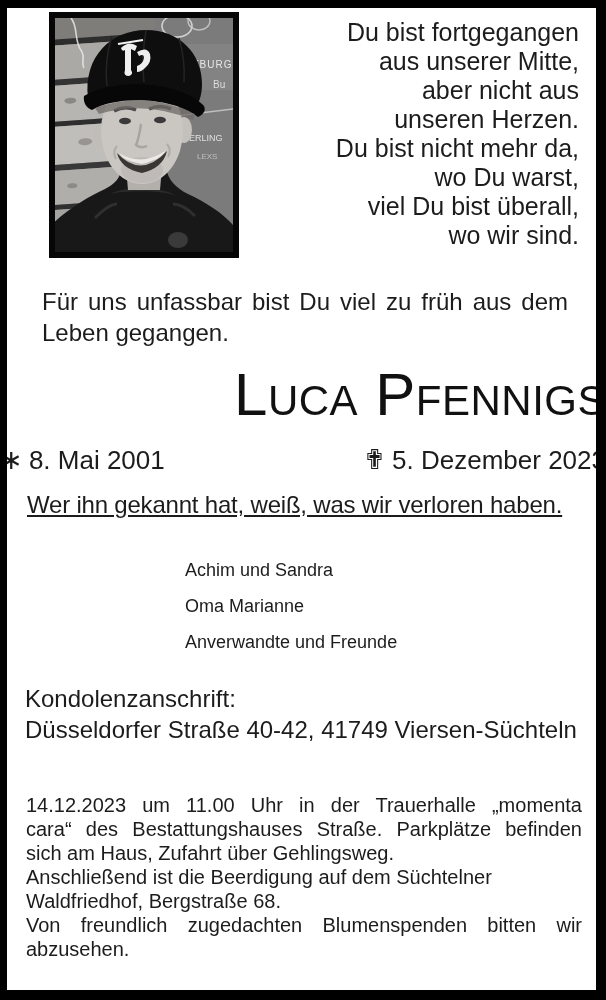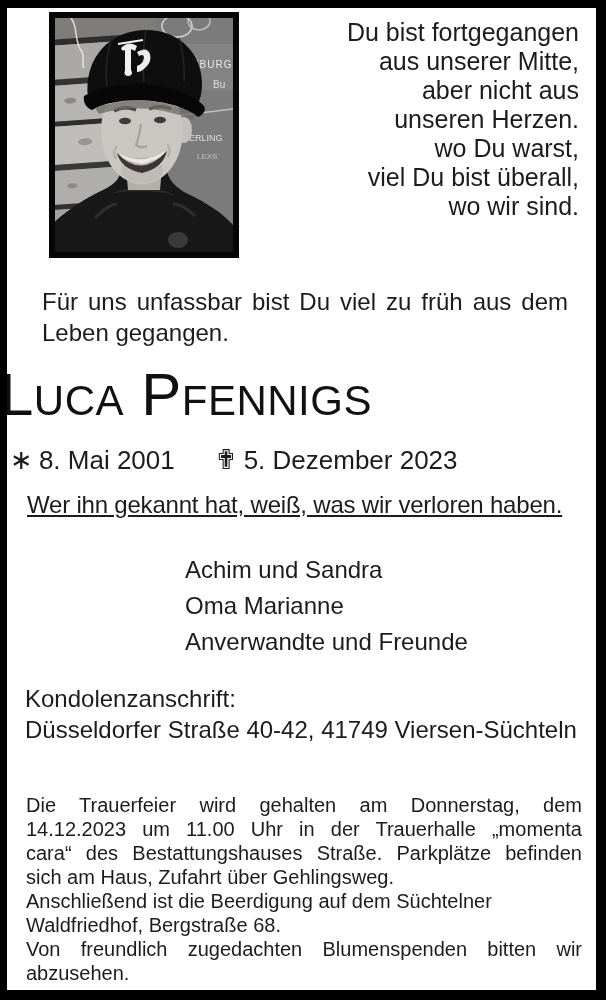--- a/index.html
+++ b/index.html
@@ -49,37 +49,37 @@
     left: 42px;
     right: 38px;
     font-size: 24px;
     line-height: 31px;
   }
   .justify-line { text-align: justify; text-align-last: justify; }
   
   .deceased-name {
     position: absolute;
     top: 362px;
-    left: 0;
+    left: 8px;
     right: 0;
-    text-align: left;
+    text-align: right;
     font-variant: small-caps;
     font-size: 60px;
     line-height: 66px;
     letter-spacing: 0.5px;
     color: #111111;
   }
   
   .dates-row {
     position: absolute;
     top: 443px;
-    left: 10px;
+    left: 0;
     right: 0;
     display: flex;
-    justify-content: flex-start;
+    justify-content: space-between;
     gap: 40px;
     font-size: 26px;
     line-height: 34px;
   }
   .date-item { white-space: nowrap; }
   .date-symbol {
     display: inline-block;
     font-family: "DejaVu Sans", sans-serif;
     font-size: 1.05em;
     margin-right: 6px;
@@ -94,21 +94,21 @@
     line-height: 30px;
     letter-spacing: -0.2px;
     white-space: nowrap;
     text-decoration: underline;
   }
   
   .mourners {
     position: absolute;
     top: 552px;
     left: 185px;
-    font-size: 24px;
+    font-size: 18px;
     line-height: 36px;
   }
   
   .condolence {
     position: absolute;
     top: 684px;
     left: 25px;
     right: 24px;
     font-size: 24px;
     line-height: 30.5px;
@@ -212,20 +212,21 @@
         </g>
       </g>
     </svg>
   </div>
 
   <div class="poem">
     <div>Du bist fortgegangen</div>
     <div>aus unserer Mitte,</div>
     <div>aber nicht aus</div>
     <div>unseren Herzen.</div>
+    <div>Du bist nicht mehr da,</div>
     <div>wo Du warst,</div>
     <div>viel Du bist überall,</div>
     <div>wo wir sind.</div>
   </div>
 
   <div class="intro">
     <div class="justify-line">Für uns unfassbar bist Du viel zu früh aus dem</div>
     <div>Leben gegangen.</div>
   </div>
 
@@ -243,21 +244,20 @@
     <div>Oma Marianne</div>
     <div>Anverwandte und Freunde</div>
   </div>
 
   <div class="condolence">
     <div>Kondolenzanschrift:</div>
     <div>Düsseldorfer Straße 40-42, 41749 Viersen-Süchteln</div>
   </div>
 
   <div class="funeral">
-    <div class="justify-line">Die Trauerfeier wird gehalten am Donnerstag, dem</div>
     <div class="justify-line">14.12.2023 um 11.00 Uhr in der Trauerhalle „momenta</div>
     <div class="justify-line">cara“ des Bestattungshauses Straße. Parkplätze befinden</div>
     <div>sich am Haus, Zufahrt über Gehlingsweg.</div>
     <div>Anschließend ist die Beerdigung auf dem Süchtelner</div>
     <div>Waldfriedhof, Bergstraße 68.</div>
     <div class="justify-line">Von freundlich zugedachten Blumenspenden bitten wir</div>
     <div>abzusehen.</div>
   </div>
 </div>
 

